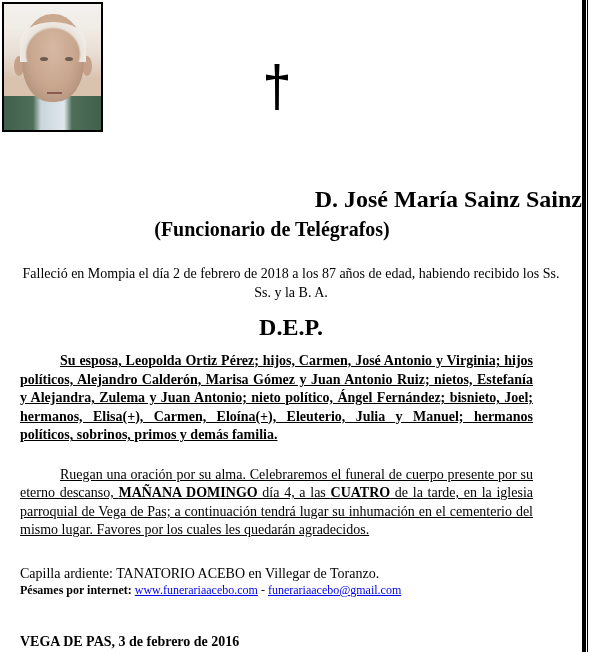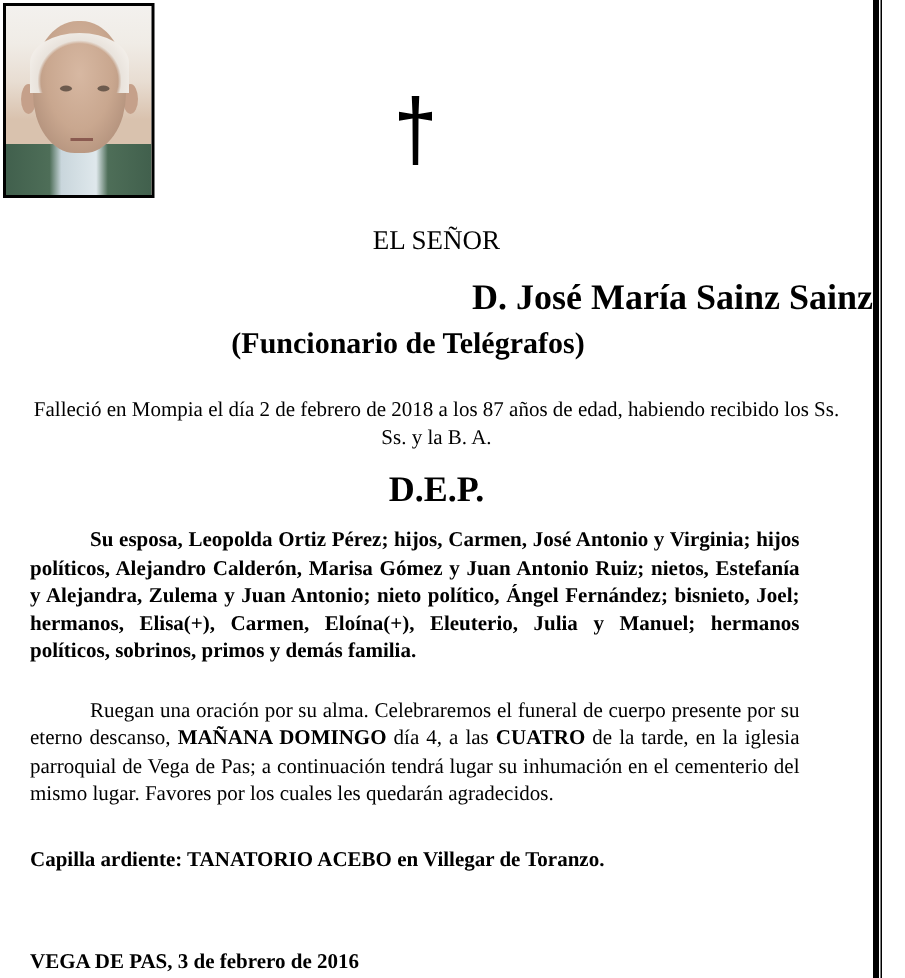--- a/index.html
+++ b/index.html
@@ -24,23 +24,23 @@
   .photo .jacket { position:absolute; left:0; top:92px; width:97px; height:40px;
                    background:linear-gradient(90deg,#41604d 0%, #4e6e58 30%, #c9d6dc 38%, #dfe8ec 62%, #4e6e58 70%, #41604d 100%); }
 
   .cross { position:absolute; left:262px; top:62px; width:30px; height:50px; }
   .el-senor { position:absolute; left:0; width:582px; top:150px; text-align:center; font-size:18px; }
   .name { position:absolute; left:0; width:582px; top:186px; text-align:right; font-size:24px; font-weight:bold; }
   .subtitle { position:absolute; left:0; width:544px; top:218px; text-align:center; font-size:20px; font-weight:bold; }
   .death-notice { position:absolute; left:18px; width:546px; top:264px; text-align:center; font-size:14px; line-height:19px; }
   .dep { position:absolute; left:0; width:582px; top:314px; text-align:center; font-size:24px; font-weight:bold; }
   .family { position:absolute; left:20px; width:513px; top:352px; text-align:justify; font-size:14px; line-height:18.6px; font-weight:bold; }
-  .family p, .ceremony p { margin:0; text-indent:40px; }
+  .family p, .ceremony p { margin:0; text-indent:40px;text-decoration:underline; }
   .ceremony { position:absolute; left:20px; width:513px; top:466px; text-align:justify; font-size:14px; line-height:18.4px; }
-  .chapel { position:absolute; left:20px; width:513px; top:566px; font-size:14px; font-weight:bold; }
+  .chapel { position:absolute; left:20px; width:513px; top:566px; font-size:14px; font-weight:normal; }
   .internet { position:absolute; left:20px; width:513px; top:583px; font-size:12px; }
   .internet .lbl { font-weight:bold; }
   .internet a { color:#0000ee; text-decoration:underline; }
   .footer { position:absolute; left:20px; top:634px; font-size:14px; font-weight:bold; }
 </style>
 </head>
 <body>
 
 <div class="page">
 
@@ -52,36 +52,41 @@
     <div class="hair"></div>
     <div class="eye-l"></div>
     <div class="eye-r"></div>
     <div class="mouth"></div>
   </div>
 
   <svg class="cross" viewBox="0 0 30 50">
     <path d="M12.5 2 L17.5 2 L17 14 L26 12.5 L26 18.5 L17 17 L16.8 48 L13.2 48 L13 17 L4 18.5 L4 12.5 L13 14 Z" fill="#000"></path>
   </svg>
 
-  <div class="el-senor">EL SEÑOR</div>
   <div class="name">D. José María Sainz Sainz</div>
   <div class="subtitle">(Funcionario de Telégrafos)</div>
 
   <div class="death-notice">Falleció en Mompia el día 2 de febrero de 2018 a los 87 años de edad, habiendo recibido los Ss. Ss. y la B. A.</div>
 
   <div class="dep">D.E.P.</div>
 
   <div class="family">
     <p>Su esposa, Leopolda Ortiz Pérez; hijos, Carmen, José Antonio y Virginia; hijos políticos, Alejandro Calderón, Marisa Gómez y Juan Antonio Ruiz; nietos, Estefanía y Alejandra, Zulema y Juan Antonio; nieto político, Ángel Fernández; bisnieto, Joel; hermanos, Elisa(+), Carmen, Eloína(+), Eleuterio, Julia y Manuel; hermanos políticos, sobrinos, primos y demás familia.</p>
   </div>
 
   <div class="ceremony">
     <p><span>Ruegan una oración por su alma. Celebraremos el funeral de cuerpo presente por su eterno descanso, </span><b>MAÑANA DOMINGO</b><span> día 4, a las </span><b>CUATRO</b><span> de la tarde, en la iglesia parroquial de Vega de Pas; a continuación tendrá lugar su inhumación en el cementerio del mismo lugar. Favores por los cuales les quedarán agradecidos.</span></p>
   </div>
 
   <div class="chapel">Capilla ardiente: TANATORIO ACEBO en Villegar de Toranzo.</div>
 
+  <div class="internet">
+    <span class="lbl">Pésames por internet:</span>
+    <a>www.funerariaacebo.com</a>
+    <span>-</span>
+    <a>funerariaacebo@gmail.com</a>
+  </div>
 
   <div class="footer">VEGA DE PAS, 3 de febrero de 2016</div>
 </div>
 
 <div class="border-right-thick"></div>
 <div class="border-right-thin"></div>
 
 </body></html>

